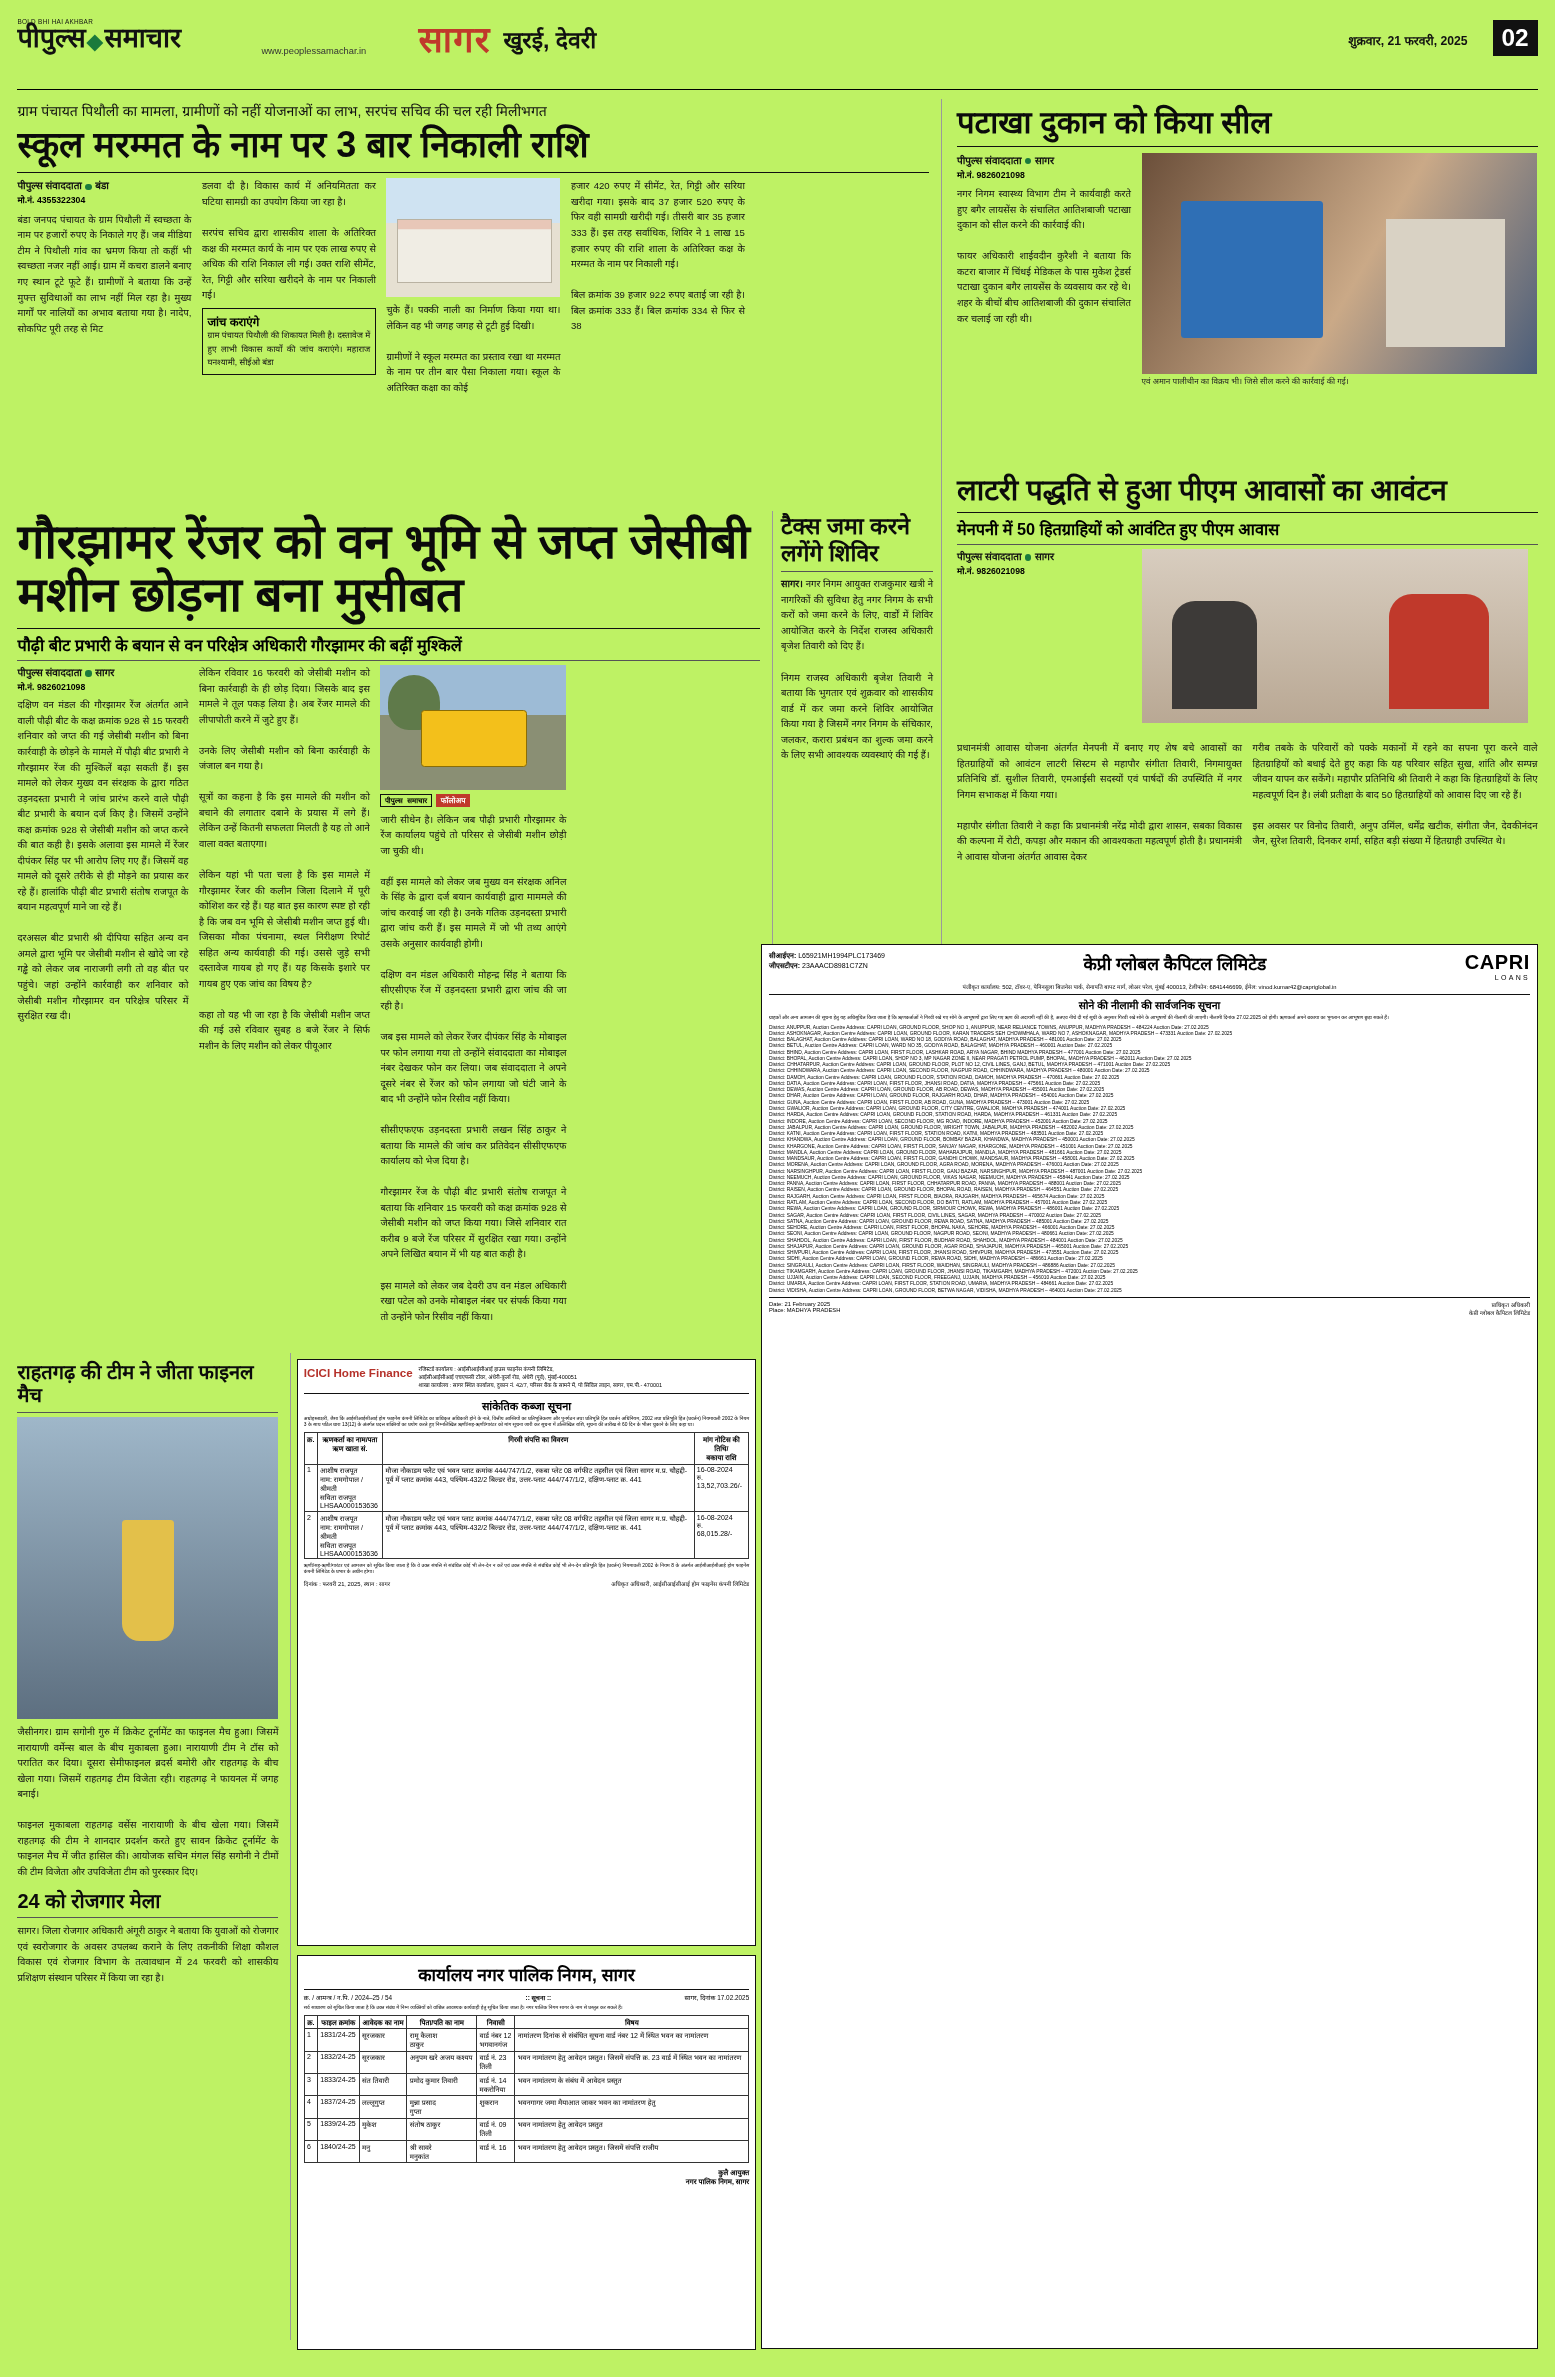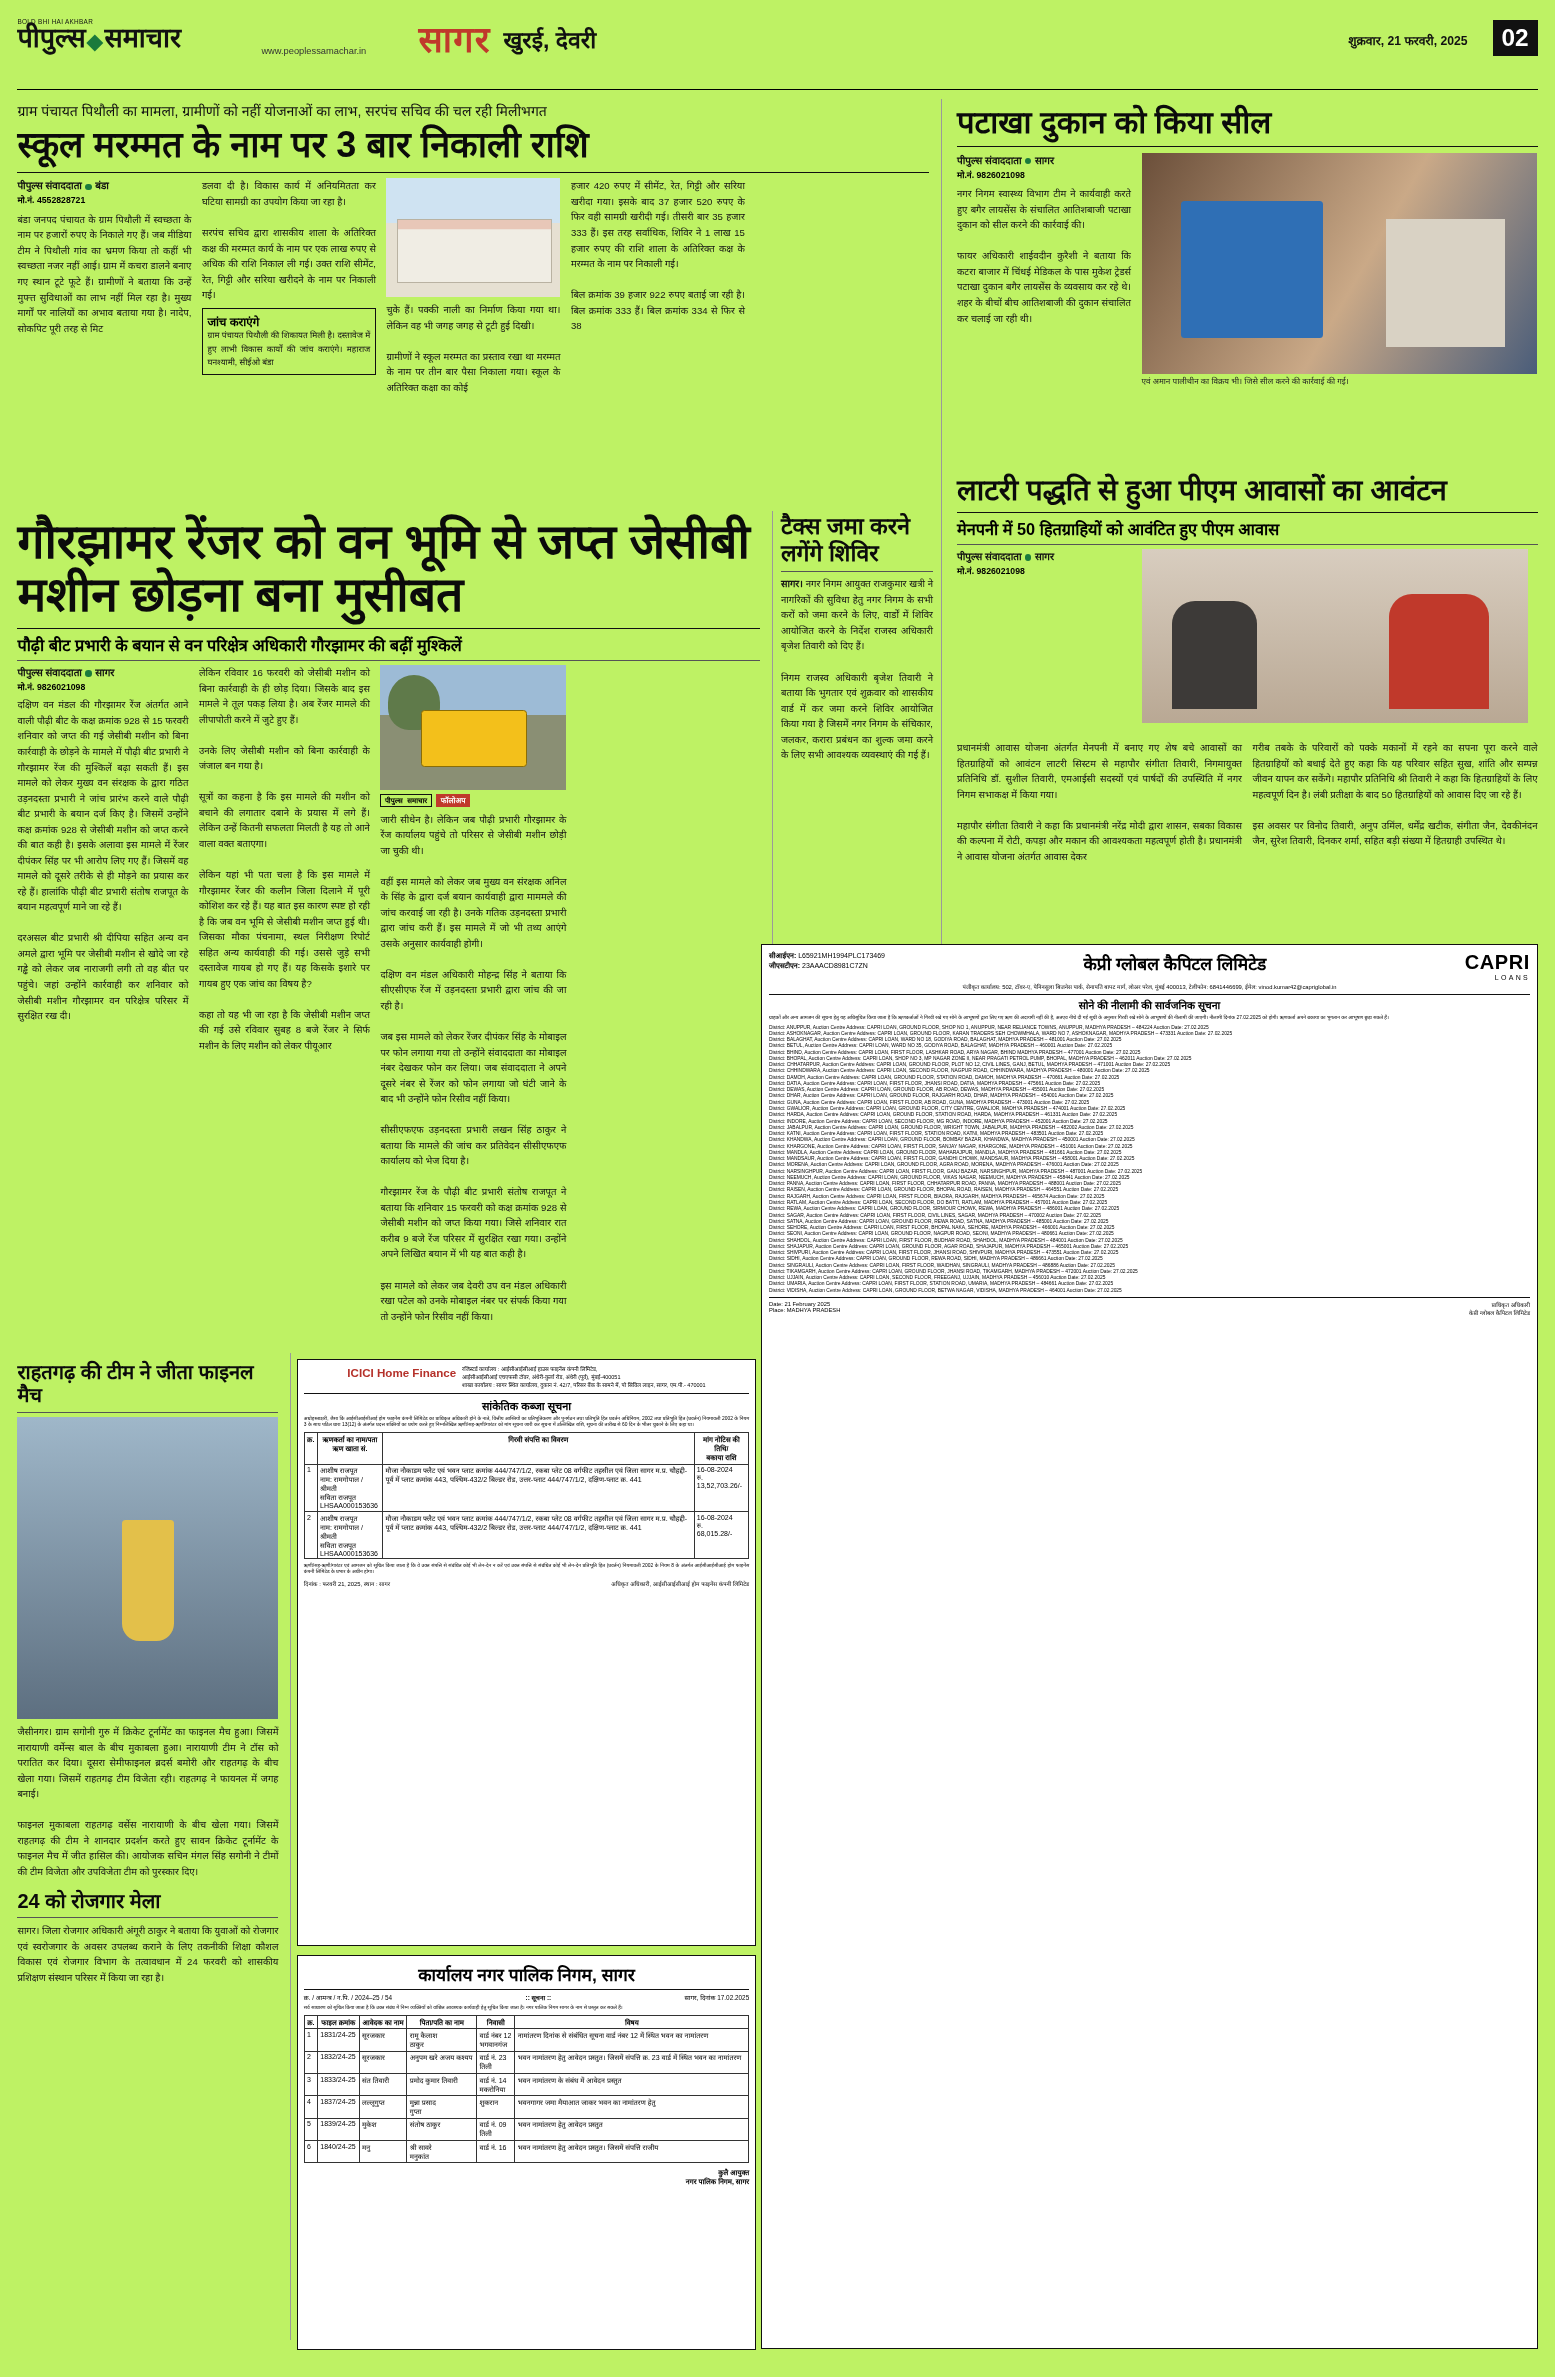--- a/index.html
+++ b/index.html
@@ -95,21 +95,21 @@
 
   <div class="col-wrap" style="left:17.4px;top:102px;width:912px;">
     <div class="kicker">ग्राम पंचायत पिथौली का मामला, ग्रामीणों को नहीं योजनाओं का लाभ, सरपंच सचिव की चल रही मिलीभगत</div>
     <h1 class="head">स्कूल मरम्मत के नाम पर 3 बार निकाली राशि</h1>
     <div class="rule"></div>
     <div style="display:flex;gap:10.5px;">
       <div style="width:174px;">
         <div class="byline">
           <span>पीपुल्स संवाददाता</span><span class="dot"></span><span>बंडा</span>
         </div>
-        <div class="mob">मो.नं. 4552828721</div>
+        <div class="mob">मो.नं. 4355322304</div>
         <div class="body-txt" style="margin-top: 5.8px; white-space: pre-line;">बंडा जनपद पंचायत के ग्राम पिथौली में स्वच्छता के नाम पर हजारों रुपए के निकाले गए हैं। जब मीडिया टीम ने पिथौली गांव का भ्रमण किया तो कहीं भी स्वच्छता नजर नहीं आई। ग्राम में कचरा डालने बनाए गए स्थान टूटे फूटे हैं। ग्रामीणों ने बताया कि उन्हें मुफ्त्त सुविधाओं का लाभ नहीं मिल रहा है। मुख्य मार्गों पर नालियों का अभाव बताया गया है। नादेप, सोकपिट पूरी तरह से मिट</div>
       </div>
       <div style="width:174px;">
         <div class="body-txt" style="white-space: pre-line;">डलवा दी है। विकास कार्य में अनियमितता कर घटिया सामग्री का उपयोग किया जा रहा है।
 
 सरपंच सचिव द्वारा शासकीय शाला के अतिरिक्त कक्ष की मरम्मत कार्य के नाम पर एक लाख रुपए से अधिक की राशि निकाल ली गई। उक्त राशि सीमेंट, रेत, गिट्टी और सरिया खरीदने के नाम पर निकाली गई।</div>
         <div style="border:1.2px solid #111;padding:4.6px;margin-top:5.8px;">
           <div style="font-size:11.6px;font-weight:bold;">जांच कराएंगे</div>
           <div class="body-txt" style="font-size: 8.4px; white-space: pre-line;">ग्राम पंचायत पिथौली की शिकायत मिली है। दस्तावेज में हुए लाभी विकास कार्यों की जांच कराएंगे। महाराज घनश्यामी, सीईओ बंडा</div>
         </div>
@@ -314,21 +314,21 @@
     <div class="photo ph-trophy" style="width:261px;height:302px;margin:4.6px 0;"></div>
     <div class="body-txt" style="white-space: pre-line;">जैसीनगर। ग्राम सगोनी गुरु में क्रिकेट टूर्नामेंट का फाइनल मैच हुआ। जिसमें नारायाणी वर्मेन्स बाल के बीच मुकाबला हुआ। नारायाणी टीम ने टॉस को परातित कर दिया। दूसरा सेमीफाइनल ब्रदर्स बमोरी और राहतगढ़ के बीच खेला गया। जिसमें राहतगढ़ टीम विजेता रही। राहतगढ़ ने फायनल में जगह बनाई।
 
 फाइनल मुकाबला राहतगढ़ वर्सेस नारायाणी के बीच खेला गया। जिसमें राहतगढ़ की टीम ने शानदार प्रदर्शन करते हुए सावन क्रिकेट टूर्नामेंट के फाइनल मैच में जीत हासिल की। आयोजक सचिन मंगल सिंह सगोनी ने टीमों की टीम विजेता और उपविजेता टीम को पुरस्कार दिए।</div>
     <h3 class="head" style="margin-top:10.5px;">24 को रोजगार मेला</h3>
     <div class="thinrule"></div>
     <div class="body-txt" style="white-space: pre-line;">सागर। जिला रोजगार अधिकारी अंगूरी ठाकुर ने बताया कि युवाओं को रोजगार एवं स्वरोजगार के अवसर उपलब्ध कराने के लिए तकनीकी शिक्षा कौशल विकास एवं रोजगार विभाग के तत्वावधान में 24 फरवरी को शासकीय प्रशिक्षण संस्थान परिसर में किया जा रहा है।</div>
   </div>
 
   <div class="ad" style="position:absolute;left:297px;top:1359px;width:459px;height:587px;padding:5.8px;box-sizing:border-box;">
-    <div style="display:flex;gap:5.8px;align-items:flex-start;justify-content:center;">
+    <div style="display:flex;gap:5.8px;align-items:flex-start;">
       <div style="font-size:11.6px;font-weight:bold;color:#b5312a;white-space:nowrap;">ICICI Home Finance</div>
       <div style="font-size:5.5px;line-height:1.45;">
         <div>रजिस्टर्ड कार्यालय : आईसीआईसीआई हाउस फाइनेंस कंपनी लिमिटेड,</div>
         <div>आईसीआईसीआई एचएफसी टॉवर, अंधेरी-कुर्ला रोड, अंधेरी (पूर्व), मुंबई-400051</div>
         <div>शाखा कार्यालय : सागर स्थित कार्यालय, दुकान नं. 42/7, परिसर बैंक के सामने में, पो सिविल लाइन, सागर, एम.पी.- 470001</div>
       </div>
     </div>
     <div style="border-top:0.6px solid #111;margin:3.5px 0;"></div>
     <div style="font-size:11px;font-weight:bold;text-align:center;">सांकेतिक कब्जा सूचना</div>
     <div class="ad-xs" style="margin: 3.5px 0px; text-align: justify; white-space: pre-line;">अधोहस्ताक्षरी, जैसा कि आईसीआईसीआई होम फाइनेंस कंपनी लिमिटेड का प्राधिकृत अधिकारी होने के नाते, वित्तीय आस्तियों का प्रतिभूतिकरण और पुनर्गठन तथा प्रतिभूति हित प्रवर्तन अधिनियम, 2002 तथा प्रतिभूति हित (प्रवर्तन) नियमावली 2002 के नियम 3 के साथ पठित धारा 13(12) के अंतर्गत प्रदत्त शक्तियों का प्रयोग करते हुए निम्नलिखित ऋणी/सह-ऋणी/गारंटर को मांग सूचना जारी कर सूचना में उल्लिखित राशि, सूचना की तारीख से 60 दिन के भीतर चुकाने के लिए कहा था।</div>

